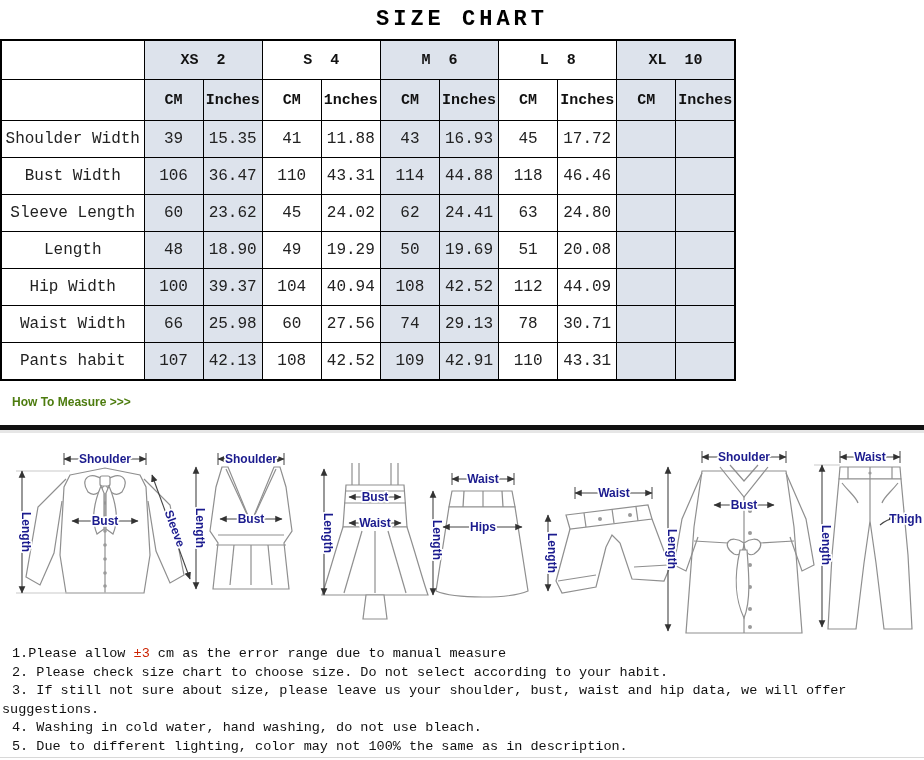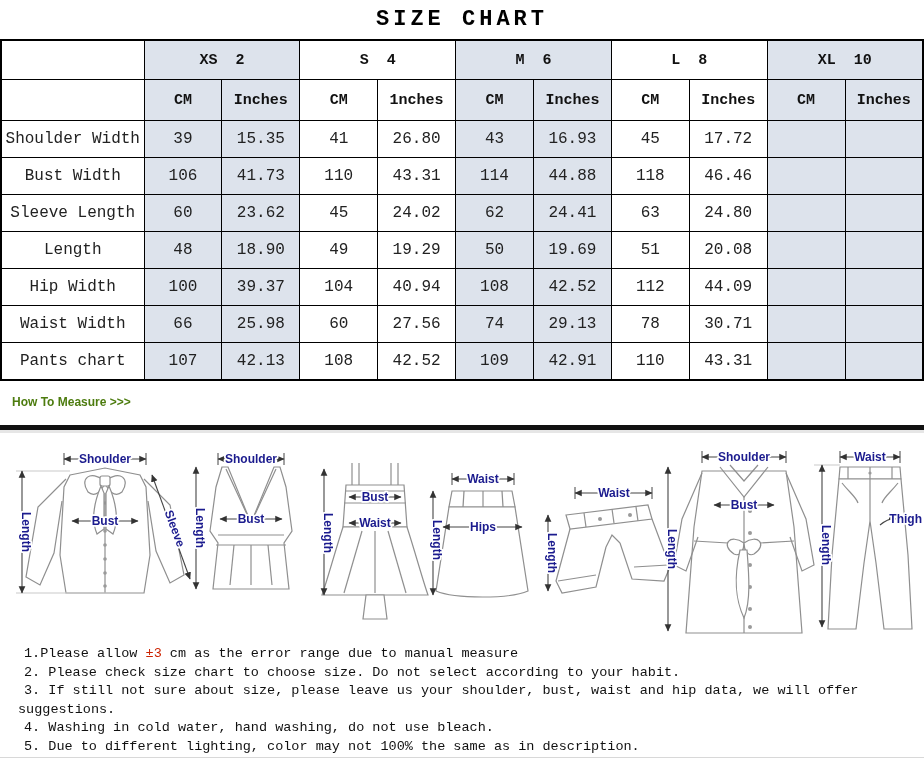--- a/index.html
+++ b/index.html
@@ -1,20 +1,20 @@
 <!DOCTYPE html>
 <html><head>
 <meta charset="utf-8">
 <style>
   html,body{margin:0;padding:0;background:#fff;}
   .page{position:relative;width:924px;height:760px;background:#fff;overflow:hidden;
         font-family:"Liberation Mono",monospace;color:#111;}
   .title{height:39px;display:flex;align-items:center;justify-content:center;
          font-weight:bold;font-size:22px;letter-spacing:4px;color:#000;text-align:right;}
-  table.size{width:924px;border-collapse:collapse;table-layout:fixed;padding-left:12px;}
+  table.size{width:736px;border-collapse:collapse;table-layout:fixed;padding-left:12px;}
   table.size td{border:1px solid #000;text-align:center;vertical-align:middle;
                 overflow:hidden;white-space:pre;}
   table.size{border:2px solid #000;}
   col.lbl{width:143px;}
   tr.szrow td{height:36px;font-weight:bold;font-size:15px;}
   tr.unitrow td{height:38px;font-weight:bold;font-size:15px;}
   tr.datarow td{height:34px;font-size:16px;color:#222;}
   td.rowlbl{font-size:13px;color:#000;}
   td.sh{background:#dde3ec;}
   .measure-head{margin:14px 0 6px 12px;font-family:"Liberation Sans",sans-serif;
@@ -24,22 +24,22 @@
   svg.diagram{display:block;margin-top:2px;}
   .g{stroke:#8f8f8f;stroke-width:1.2;fill:#ffffff;}
   .go{stroke:#8f8f8f;stroke-width:1.2;fill:none;}
   .a{stroke:#444;stroke-width:1.1;fill:none;}
   .t{stroke:#444;stroke-width:1;}
   .lt{stroke:#c9c9c9;stroke-width:1;}
   .btn{fill:#9a9a9a;}
   .dlbl{font-family:"Liberation Sans",sans-serif;font-weight:bold;font-size:12px;
         fill:#1b1b8e;stroke:#ffffff;stroke-width:3.5px;stroke-linejoin:round;paint-order:stroke;}
   .notes{margin-top:2px;font-size:13.5px;line-height:18.5px;color:#111;}
-  .note{padding-left:24px;white-space:pre;}
-  .note.flush{padding-left:18px;}
+  .note{padding-left:12px;white-space:pre;}
+  .note.flush{padding-left:2px;}
   .red{color:#cc2200;}
   .bottom-edge{position:absolute;left:0;right:0;bottom:2px;height:1px;background:#d8d8d8;}
 </style>
 </head>
 <body>
 
 <div class="page">
 
   <div class="title">SIZE CHART</div>
 
@@ -77,32 +77,32 @@
       <td>CM</td>
       <td>Inches</td>
       <td class="sh">CM</td>
       <td class="sh">Inches</td>
     </tr>
     <tr class="datarow">
       <td class="rowlbl">Shoulder Width</td>
       <td class="sh">39</td>
       <td class="sh">15.35</td>
       <td>41</td>
-      <td>26.80</td>
+      <td>11.88</td>
       <td class="sh">43</td>
       <td class="sh">16.93</td>
       <td>45</td>
       <td>17.72</td>
       <td class="sh"></td>
       <td class="sh"></td>
     </tr>
     <tr class="datarow">
       <td class="rowlbl">Bust Width</td>
       <td class="sh">106</td>
-      <td class="sh">41.73</td>
+      <td class="sh">36.47</td>
       <td>110</td>
       <td>43.31</td>
       <td class="sh">114</td>
       <td class="sh">44.88</td>
       <td>118</td>
       <td>46.46</td>
       <td class="sh"></td>
       <td class="sh"></td>
     </tr>
     <tr class="datarow">
@@ -151,21 +151,21 @@
       <td>60</td>
       <td>27.56</td>
       <td class="sh">74</td>
       <td class="sh">29.13</td>
       <td>78</td>
       <td>30.71</td>
       <td class="sh"></td>
       <td class="sh"></td>
     </tr>
     <tr class="datarow">
-      <td class="rowlbl">Pants chart</td>
+      <td class="rowlbl">Pants habit</td>
       <td class="sh">107</td>
       <td class="sh">42.13</td>
       <td>108</td>
       <td>42.52</td>
       <td class="sh">109</td>
       <td class="sh">42.91</td>
       <td>110</td>
       <td>43.31</td>
       <td class="sh"></td>
       <td class="sh"></td>

